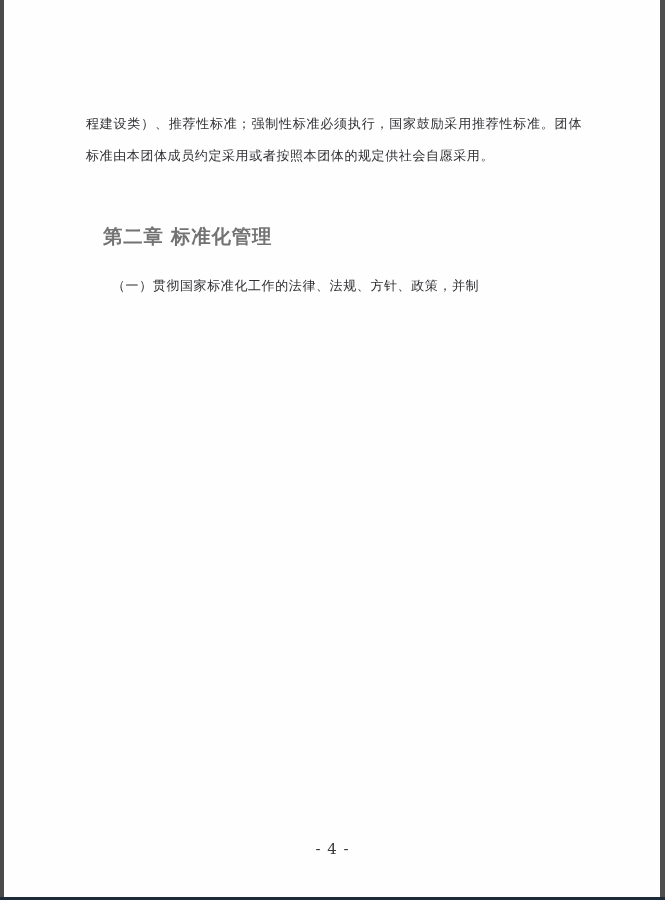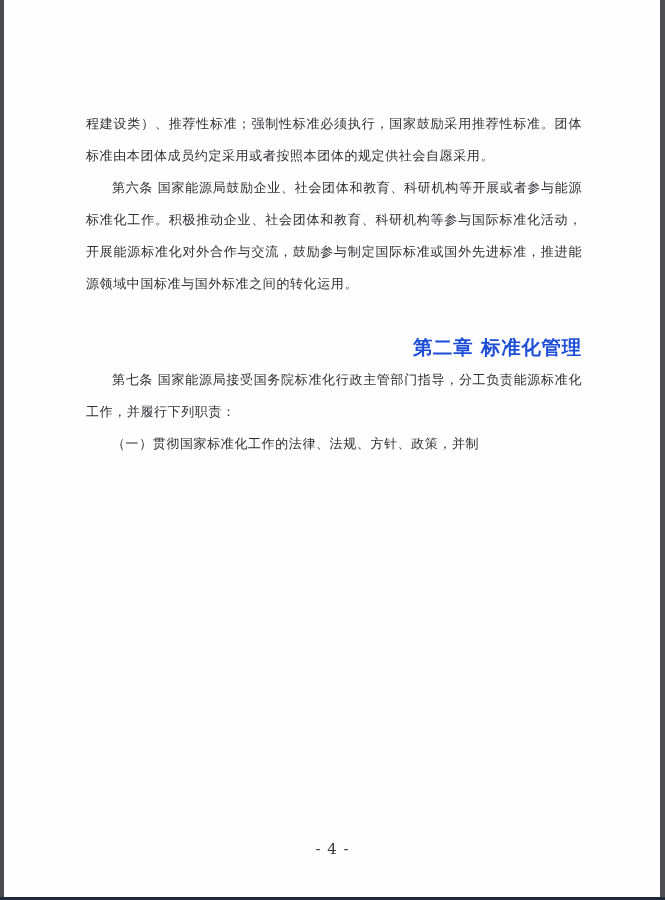--- a/index.html
+++ b/index.html
@@ -59,25 +59,25 @@
     text-justify: inter-character;
     text-indent: 2em;
     letter-spacing: 0.6px;
     font-weight: 400;
   }
   .para.no-indent {
     text-indent: 0;
   }
 
   .chapter-heading {
-    margin: 0;
+    margin: 17px;
     font-size: 19.4px;
     line-height: 32px;
-    color: #1d4ed8;
-    text-align: right;
+    color: #737373;
+    text-align: left;
     font-weight: 700;
     letter-spacing: 0.8px;
     font-family: "DejaVu Sans", "Liberation Sans", sans-serif;
   }
 
   .spacer-line {
     height: 32px;
   }
 
   .page-footer {
@@ -96,22 +96,20 @@
 <body>
 
 <div class="page">
 
   <div class="scan-edge-left"></div>
   <div class="scan-edge-right"></div>
   <div class="scan-edge-bottom"></div>
 
   <div class="text-column" id="body-column">
       <p class="para no-indent">程建设类）、推荐性标准；强制性标准必须执行，国家鼓励采用推荐性标准。团体标准由本团体成员约定采用或者按照本团体的规定供社会自愿采用。</p>
-      <p class="para">第六条 国家能源局鼓励企业、社会团体和教育、科研机构等开展或者参与能源标准化工作。积极推动企业、社会团体和教育、科研机构等参与国际标准化活动，开展能源标准化对外合作与交流，鼓励参与制定国际标准或国外先进标准，推进能源领域中国标准与国外标准之间的转化运用。</p>
       <div class="spacer-line"></div>
       <div class="chapter-heading">第二章 标准化管理</div>
-      <p class="para">第七条 国家能源局接受国务院标准化行政主管部门指导，分工负责能源标准化工作，并履行下列职责：</p>
       <p class="para">（一）贯彻国家标准化工作的法律、法规、方针、政策，并制</p>
     </div>
 
   <div class="page-footer">- 4 -</div>
 
 </div>
 
 </body></html>

